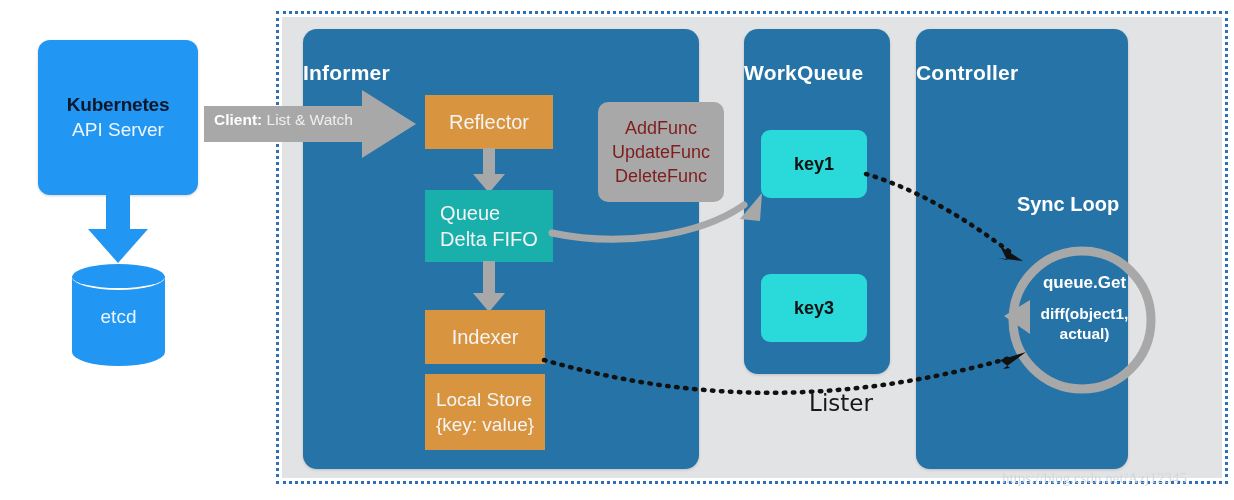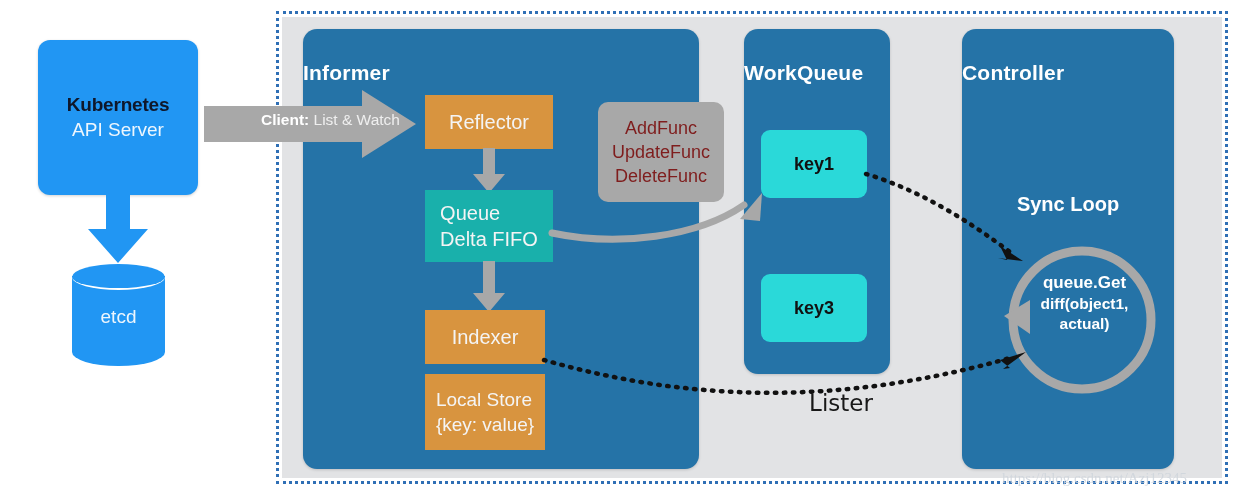--- a/index.html
+++ b/index.html
@@ -94,21 +94,21 @@
   }
 
   
   .panel {
     background: #2573a7;
     border-radius: 14px;
     box-shadow: 0 1px 3px rgba(0,0,0,0.16);
   }
   #panel-informer { left: 303px; top: 29px; width: 396px; height: 440px; }
   #panel-workqueue { left: 744px; top: 29px; width: 146px; height: 345px; }
-  #panel-controller { left: 962px; top: 29px; width: 212px; height: 440px; }
+  #panel-controller { left: 916px; top: 29px; width: 212px; height: 440px; }
 
   .panel-title {
     position: absolute;
     width: 100%;
     text-align: left;
     color: #ffffff;
     font-weight: bold;
     font-size: 21px;
     letter-spacing: 0.2px;
   }
@@ -121,21 +121,20 @@
     left: 204px; top: 90px;
     width: 212px; height: 68px;
   }
   #client-arrow-label {
     left: 214px; top: 110px;
     width: 180px;
     color: #efefef;
     font-size: 15.5px;
     line-height: 20px;
     white-space: nowrap;
-    margin-left: 47px;
   }
   #client-arrow-label b { color: #ffffff; font-weight: bold; }
 
   
   .inner-box {
     position: absolute;
     display: flex;
     align-items: center;
     justify-content: center;
     text-align: left;
@@ -218,21 +217,21 @@
   #sync-circle { left: 1002px; top: 240px; width: 160px; height: 160px; }
   #sync-text {
     left: 1012px; top: 272px;
     width: 145px;
     text-align: center;
     color: #ffffff;
     font-weight: bold;
     font-size: 17px;
     line-height: 22px;
   }
-  #sync-text .sub { font-size: 15.5px; line-height: 20px; display:block; }
+  #sync-text .sub { font-size: 15.5px; line-height: 20px; display:block; margin-top: 10px; }
 
   
   #dotted-key-circle { left: 860px; top: 160px; width: 175px; height: 110px; }
   #dotted-lister { left: 540px; top: 350px; width: 500px; height: 90px; }
   #label-lister {
     left: 776px; top: 390px;
     width: 130px;
     text-align: center;
     color: #181818;
     font-size: 23px;

